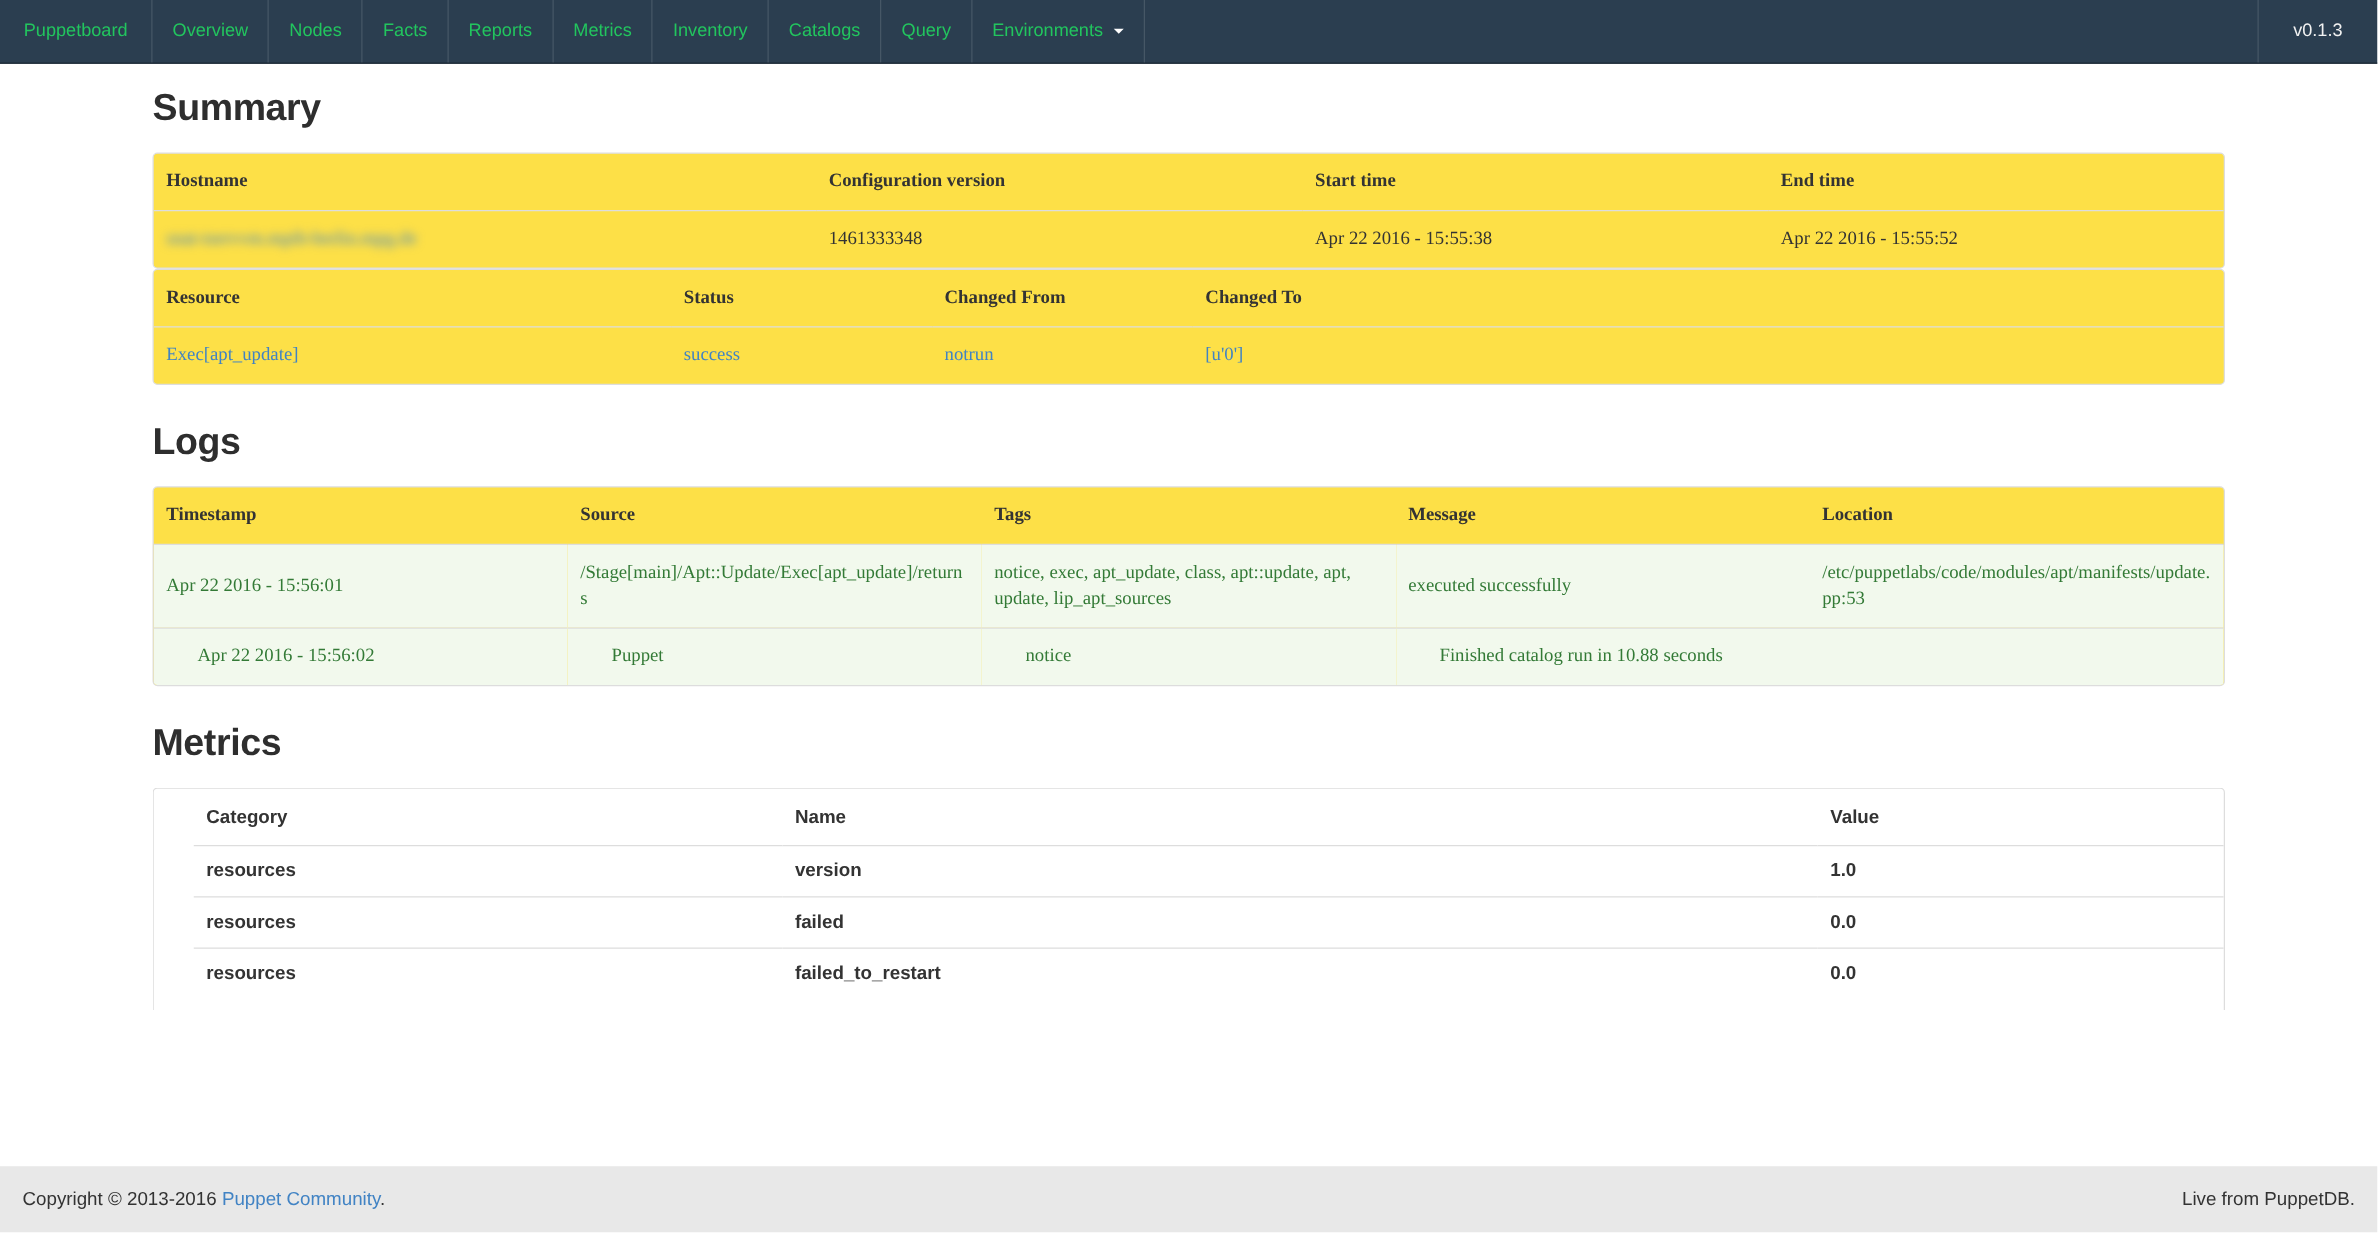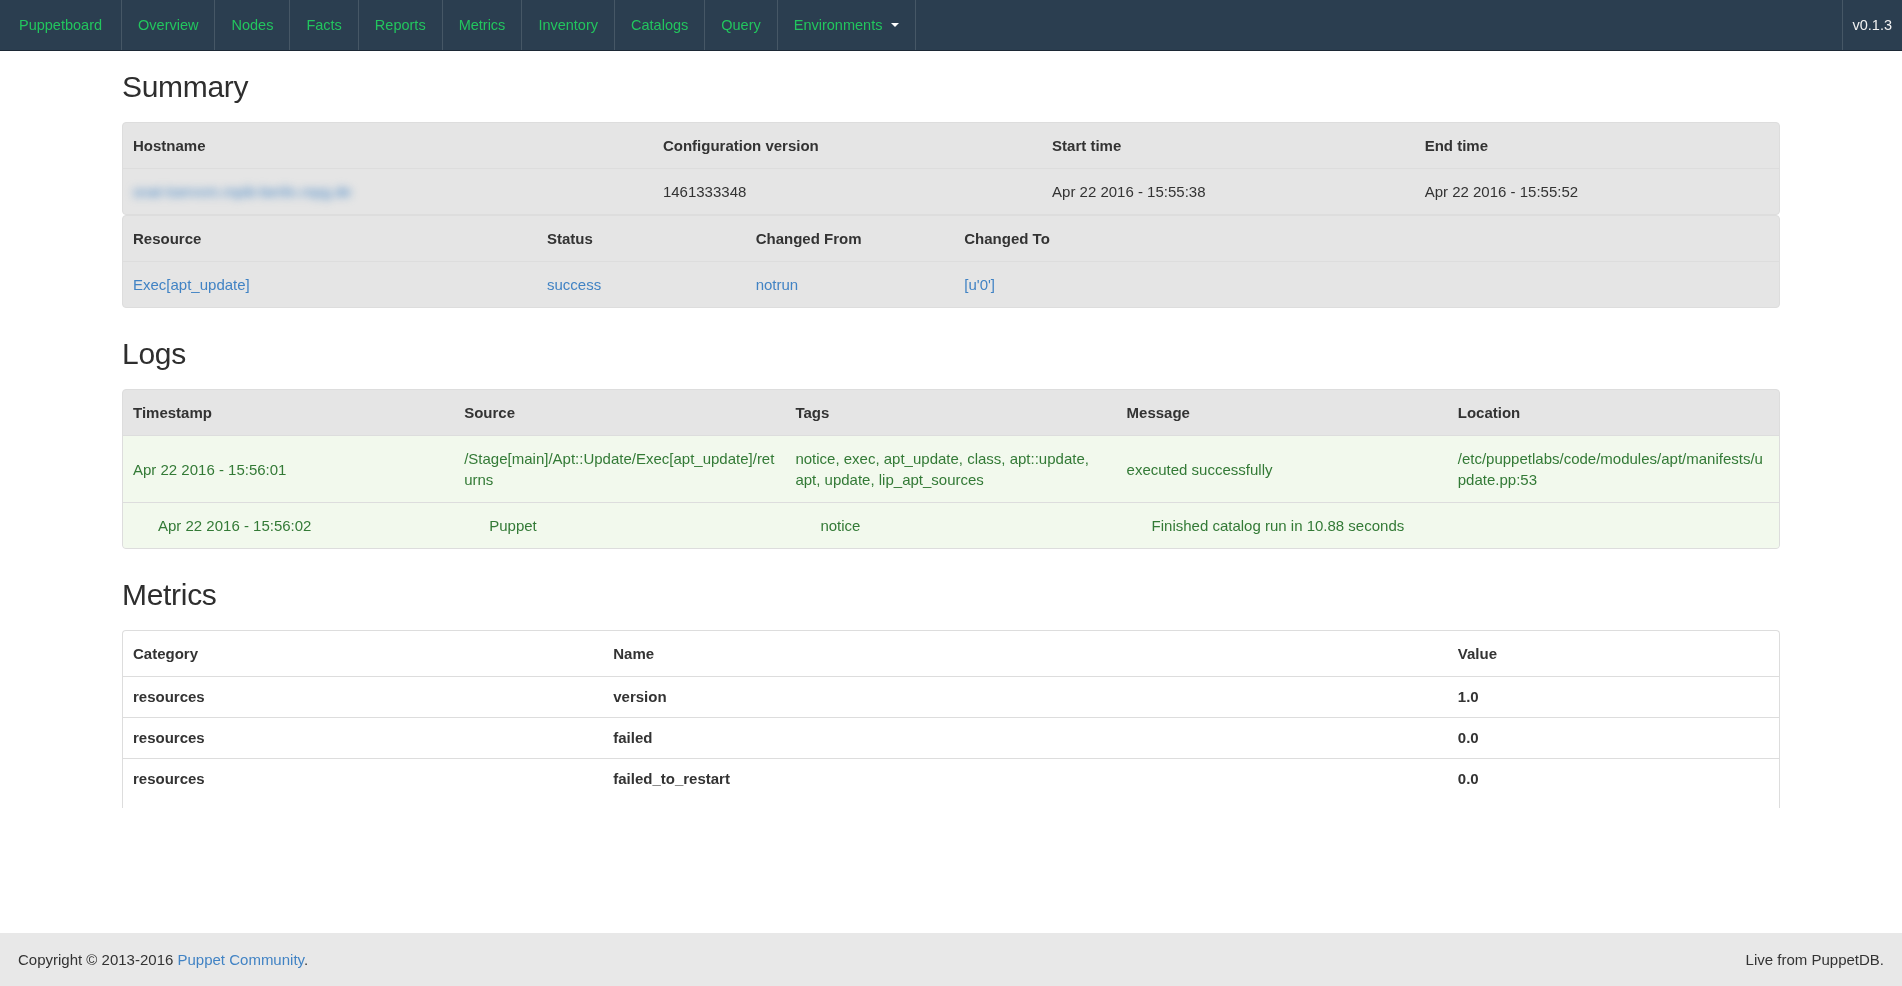--- a/index.html
+++ b/index.html
@@ -31,37 +31,38 @@
   .caret {
     display: inline-block; width: 0; height: 0;
     margin-left: 9px; vertical-align: middle;
     border-left: 4px solid transparent;
     border-right: 4px solid transparent;
     border-top: 4px solid #ffffff;
   }
   .nav-spacer { flex: 1; }
   .nav-version {
     display: flex; align-items: center;
-    padding: 0 10px; color: #f2f2f2; font-size: 14.5px;
+    padding: 0 28px; color: #f2f2f2; font-size: 14.5px;
     border-left: 1px solid rgba(255,255,255,0.13);
   }
 
   
   .container { width: 1658px; margin: 0 auto; }
   h2 {
-    font-size: 30px; font-weight: 400; color: #2e2e2e;
+    font-size: 30px; font-weight: 700; color: #2e2e2e;
     margin: 29px 0 18px 0; letter-spacing: -0.3px;
   }
   .container h2:first-child { margin-top: 19px; }
 
   .table-panel {
     border: 1px solid #ddd;
     border-radius: 4px;
     overflow: hidden;
-    background: #e5e5e5;
+    background: #fde047;
+    font-family: Liberation Serif, serif;
   }
   table { width: 100%; border-collapse: separate; border-spacing: 0; }
   th, td {
     text-align: left; vertical-align: middle;
     padding: 12px 10px; line-height: 21px;
     font-size: 15px;
     overflow-wrap: break-word; word-break: break-word;
   }
   th { font-weight: 700; color: #333; border-bottom: 1px solid #ddd; }
   tbody tr + tr td { border-top: 1px solid #ddd; padding-left: 35px; }
@@ -75,21 +76,21 @@
     background: var(--log_success_bg, #f2f9ed);
     color: var(--log_success_text, #337a36);
   }
   .logs-table td { vertical-align: middle; }
 
   
   .metrics-clip {
     border: 1px solid #ddd;
     border-bottom: none;
     border-radius: 4px 4px 0 0;
-    height: 178px; overflow: hidden; background: #fff;
+    height: 178px; overflow: hidden; background: #fff; padding-left: 32px;
   }
   .metrics-clip table td { padding: 10px 10px; line-height: 20px; font-weight: bold; }
 
   
   .summary-table col.c0 { width: 32%; }  .summary-table col.c1 { width: 23.5%; }
   .summary-table col.c2 { width: 22.5%; } .summary-table col.c3 { width: 22%; }
   .events-table col.c0 { width: 25%; }   .events-table col.c1 { width: 12.6%; }
   .events-table col.c2 { width: 12.6%; } .events-table col.c3 { width: 49.8%; }
   .logs-table col { width: 20%; }
   .metrics-table col.c0 { width: 29%; }  .metrics-table col.c1 { width: 51%; }

